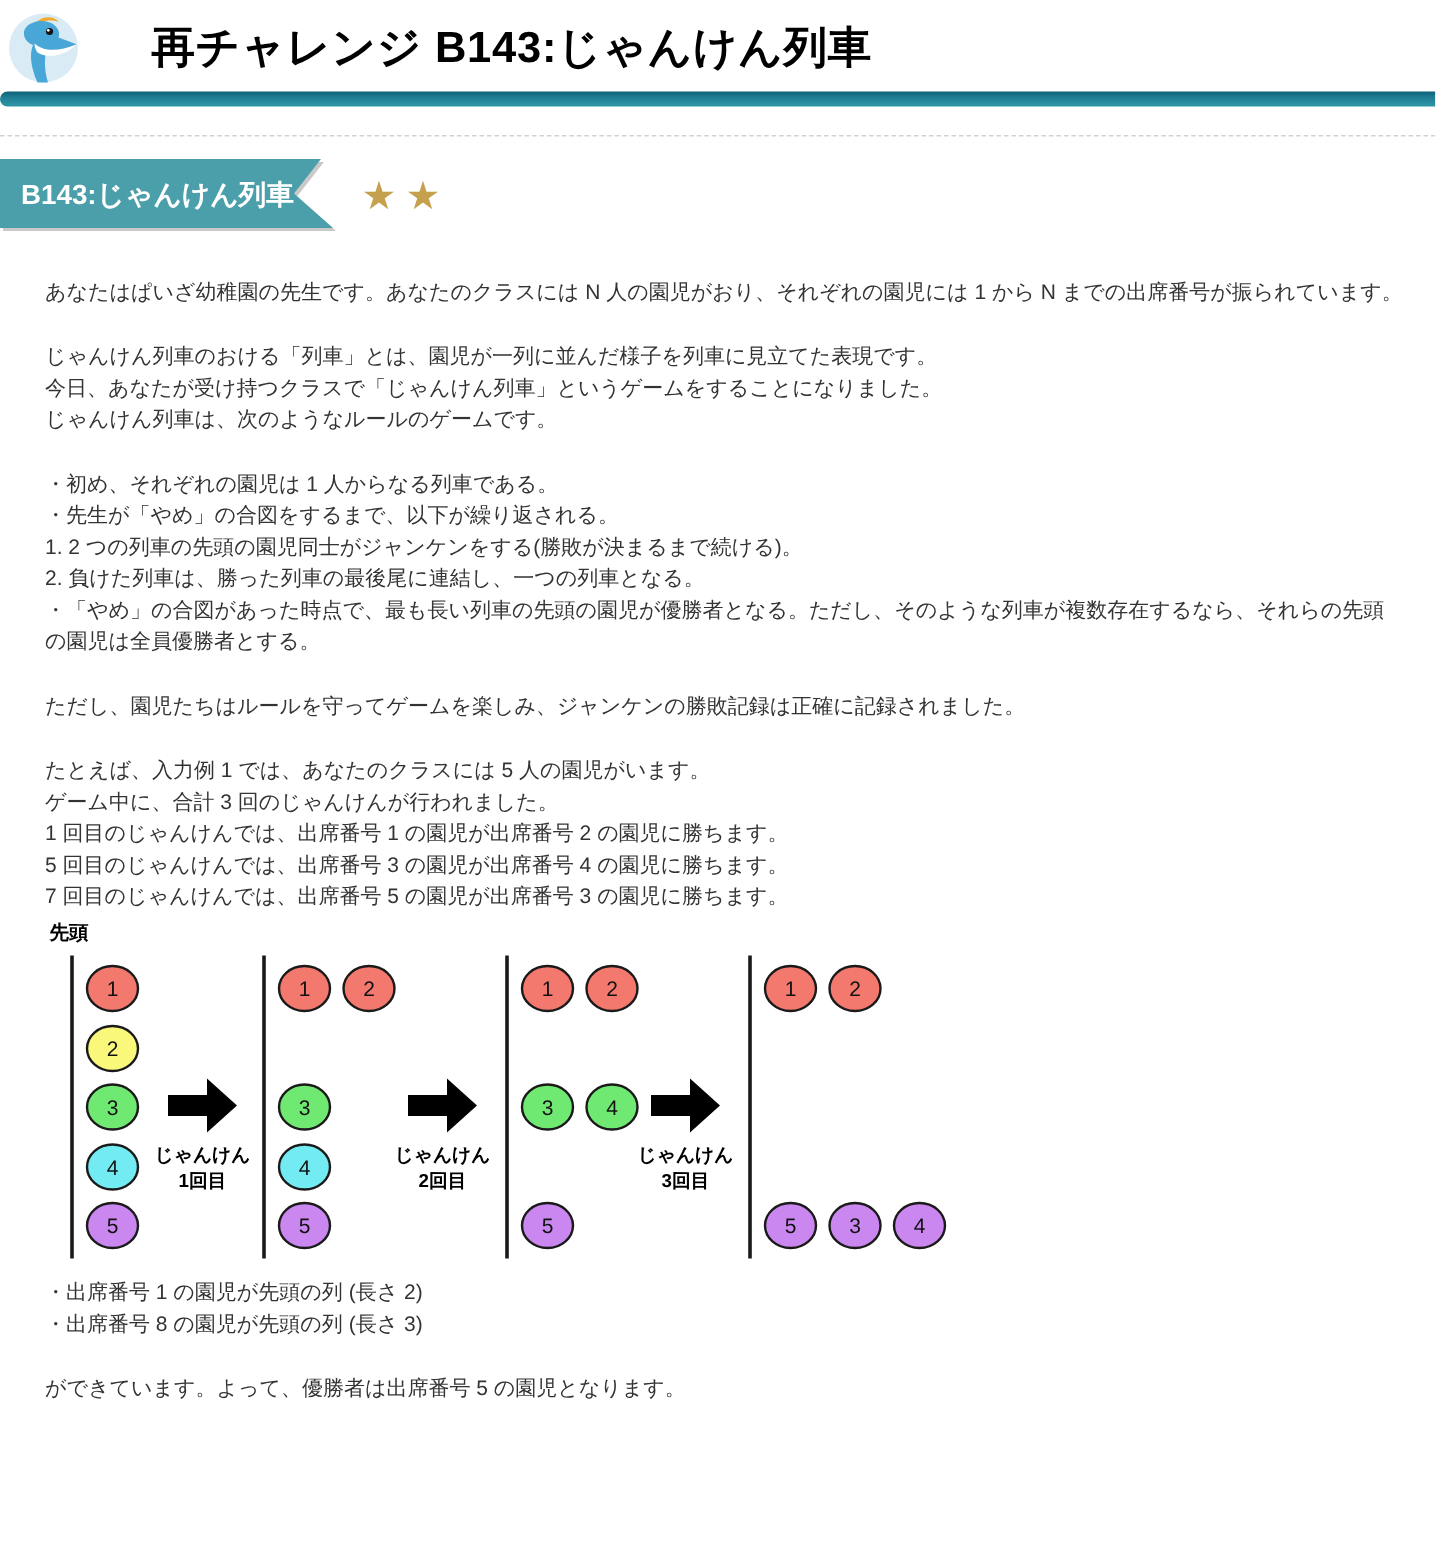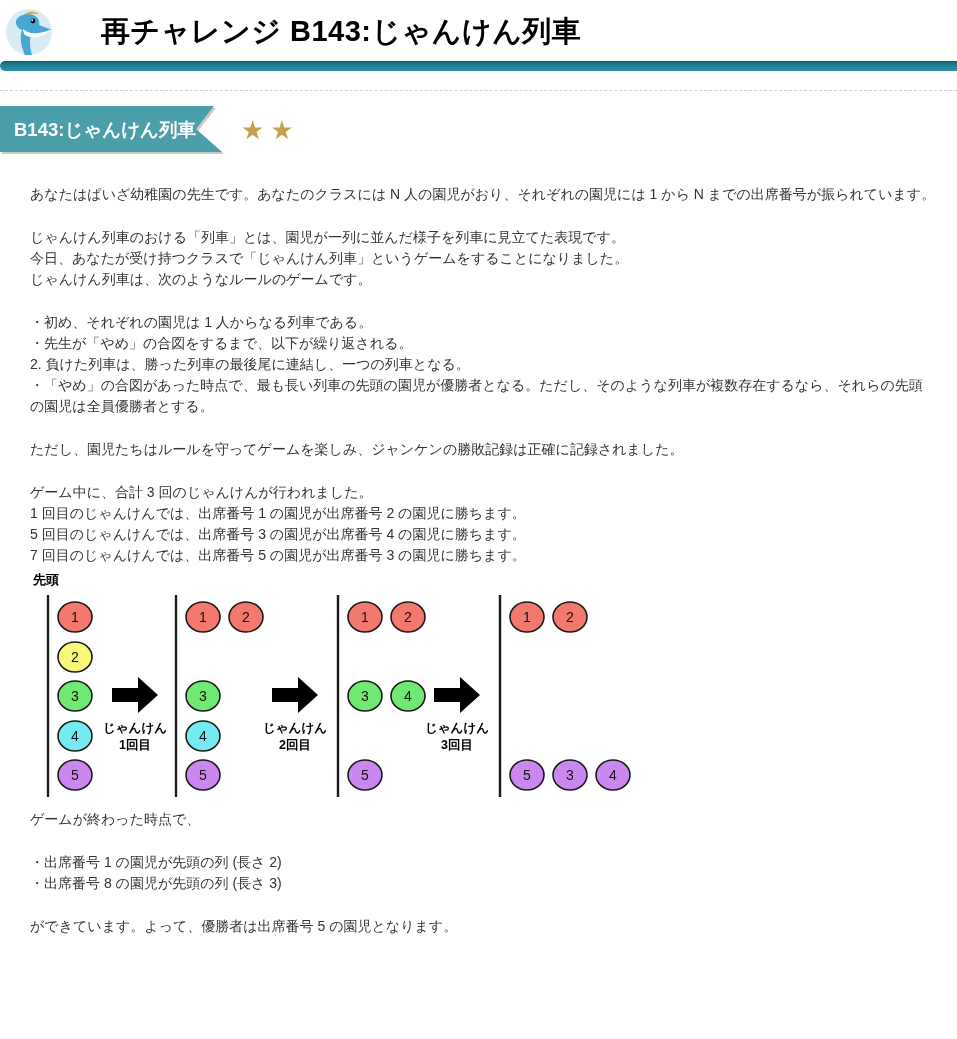--- a/index.html
+++ b/index.html
@@ -70,27 +70,29 @@
         <div class="line">あなたはぱいざ幼稚園の先生です。あなたのクラスには N 人の園児がおり、それぞれの園児には 1 から N までの出席番号が振られています。</div>
       </div>
     <div class="para">
         <div class="line">じゃんけん列車のおける「列車」とは、園児が一列に並んだ様子を列車に見立てた表現です。</div>
         <div class="line">今日、あなたが受け持つクラスで「じゃんけん列車」というゲームをすることになりました。</div>
         <div class="line">じゃんけん列車は、次のようなルールのゲームです。</div>
       </div>
     <div class="para">
         <div class="line">・初め、それぞれの園児は 1 人からなる列車である。</div>
         <div class="line">・先生が「やめ」の合図をするまで、以下が繰り返される。</div>
+        <div class="line">1. 2 つの列車の先頭の園児同士がジャンケンをする(勝敗が決まるまで続ける)。</div>
         <div class="line">2. 負けた列車は、勝った列車の最後尾に連結し、一つの列車となる。</div>
         <div class="line">・「やめ」の合図があった時点で、最も長い列車の先頭の園児が優勝者となる。ただし、そのような列車が複数存在するなら、それらの先頭の園児は全員優勝者とする。</div>
       </div>
     <div class="para">
         <div class="line">ただし、園児たちはルールを守ってゲームを楽しみ、ジャンケンの勝敗記録は正確に記録されました。</div>
       </div>
     <div class="para">
+        <div class="line">たとえば、入力例 1 では、あなたのクラスには 5 人の園児がいます。</div>
         <div class="line">ゲーム中に、合計 3 回のじゃんけんが行われました。</div>
         <div class="line">1 回目のじゃんけんでは、出席番号 1 の園児が出席番号 2 の園児に勝ちます。</div>
         <div class="line">5 回目のじゃんけんでは、出席番号 3 の園児が出席番号 4 の園児に勝ちます。</div>
         <div class="line">7 回目のじゃんけんでは、出席番号 5 の園児が出席番号 3 の園児に勝ちます。</div>
       </div>
   </main>
 
   <svg class="diagram" width="680" height="232" viewBox="0 0 680 232">
     <text class="dg-head" x="33" y="16">先頭</text>
   <line x1="48" y1="27" x2="48" y2="229" class="dg-line"></line>
@@ -143,23 +145,20 @@
       <polygon points="272,120 298,120 298,109 318,127 298,145 298,134 272,134" fill="#000"></polygon>
       <text x="295" y="164" class="dg-label">じゃんけん</text>
       <text x="295" y="181" class="dg-label">2回目</text>
       <polygon points="434,120 460,120 460,109 480,127 460,145 460,134 434,134" fill="#000"></polygon>
       <text x="457" y="164" class="dg-label">じゃんけん</text>
       <text x="457" y="181" class="dg-label">3回目</text>
     </svg>
 
   <section class="main footer-gap">
     <div class="para">
-        <div class="line">ゲームが終わった時点で、</div>
-      </div>
-    <div class="para">
         <div class="line">・出席番号 1 の園児が先頭の列 (長さ 2)</div>
         <div class="line">・出席番号 8 の園児が先頭の列 (長さ 3)</div>
       </div>
     <div class="para">
         <div class="line">ができています。よって、優勝者は出席番号 5 の園児となります。</div>
       </div>
   </section>
 
   <div class="page-bottom-pad"></div>
 </div>

